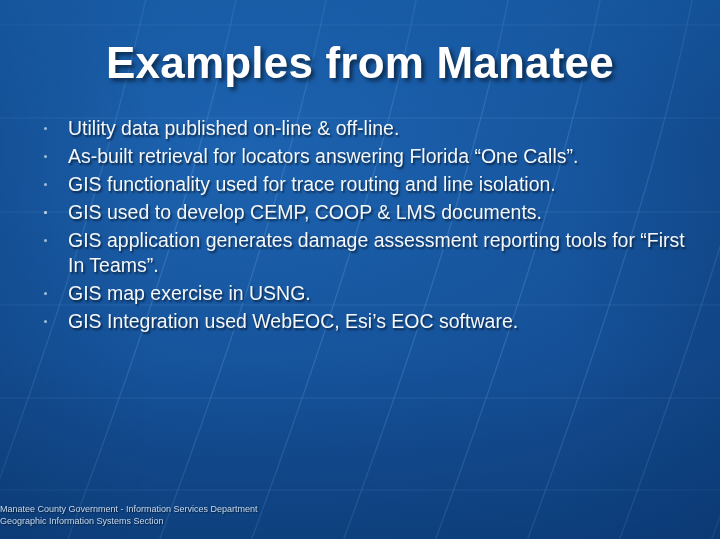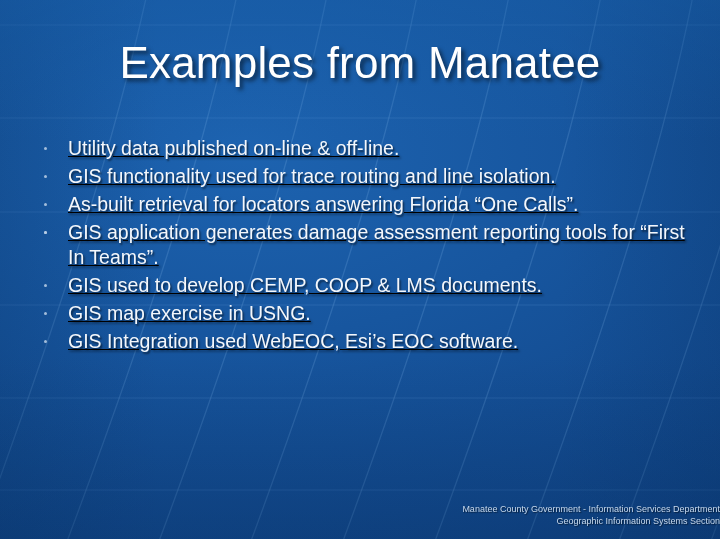--- a/index.html
+++ b/index.html
@@ -42,33 +42,32 @@
   }
   #bg-globe svg { display: block; width: 720px; height: 539px; }
 
   .title {
     position: absolute;
     left: 0;
     right: 0;
     top: 38px;
     text-align: center;
     font-size: 44px;
-    font-weight: normal;
+    font-weight: bold;
     color: #ffffff;
     letter-spacing: 0.2px;
     text-shadow: 3px 3px 4px rgba(0,0,0,0.55);
     white-space: nowrap;
   }
 
   .bullets {
     position: absolute;
     left: 40px;
-    top: 136px;
+    top: 116px;
     width: 655px;
-    text-decoration: underline;
   }
 
   .bullet-row {
     position: relative;
     display: block;
     padding-left: 28px;
     margin-bottom: 3px;
     color: #f4f7fb;
     font-size: 19.5px;
     line-height: 25px;
@@ -84,21 +83,21 @@
     background: #bcd0e6;
     border-radius: 50%;
     opacity: 0.85;
   }
 
   .footer {
     position: absolute;
     left: 0;
     right: 0;
     bottom: 12px;
-    text-align: right;
+    text-align: left;
     font-size: 9px;
     line-height: 12px;
     color: #c6d8ec;
     text-shadow: 1px 1px 1px rgba(0,0,0,0.5);
   }
 </style>
 </head>
 <body>
 
 <div id="slide">
@@ -135,36 +134,36 @@
 
   <div class="title">Examples from Manatee</div>
 
   <div class="bullets">
     <div class="bullet-row">
       <span class="bullet-marker"></span>
       <span>Utility data published on-line &amp; off-line.</span>
     </div>
     <div class="bullet-row">
       <span class="bullet-marker"></span>
-      <span>GIS functionality used for trace routing and line isolation.</span>
+      <span>As-built retrieval for locators answering Florida “One Calls”.</span>
     </div>
     <div class="bullet-row">
       <span class="bullet-marker"></span>
-      <span>As-built retrieval for locators answering Florida “One Calls”.</span>
+      <span>GIS functionality used for trace routing and line isolation.</span>
     </div>
     <div class="bullet-row">
       <span class="bullet-marker"></span>
     </div>
     <div class="bullet-row">
       <span class="bullet-marker"></span>
-      <span>GIS application generates damage assessment reporting tools for “First In Teams”.</span>
+      <span>GIS used to develop CEMP, COOP &amp; LMS documents.</span>
     </div>
     <div class="bullet-row">
       <span class="bullet-marker"></span>
-      <span>GIS used to develop CEMP, COOP &amp; LMS documents.</span>
+      <span>GIS application generates damage assessment reporting tools for “First In Teams”.</span>
     </div>
     <div class="bullet-row">
       <span class="bullet-marker"></span>
       <span>GIS map exercise in USNG.</span>
     </div>
     <div class="bullet-row">
       <span class="bullet-marker"></span>
       <span>GIS Integration used WebEOC, Esi’s EOC software.</span>
     </div>
   </div>

